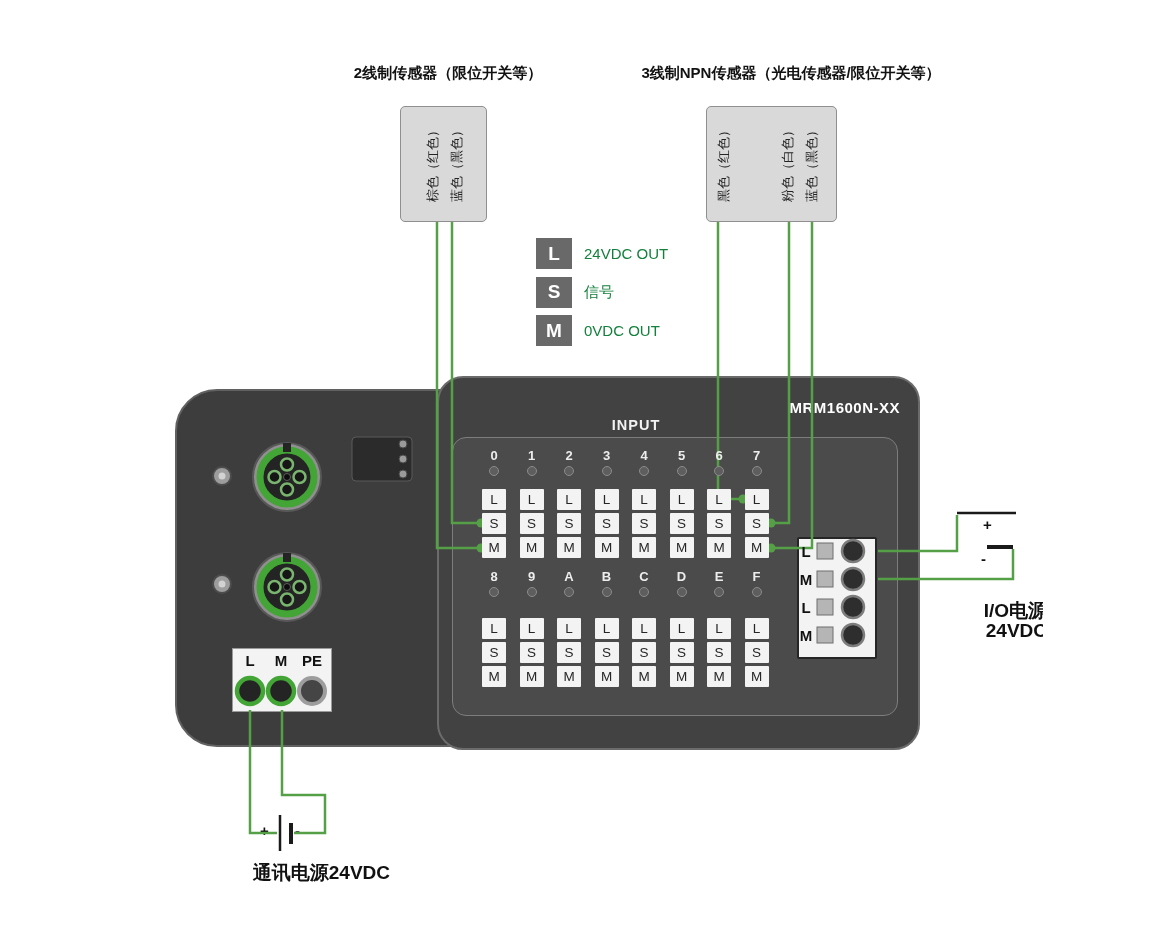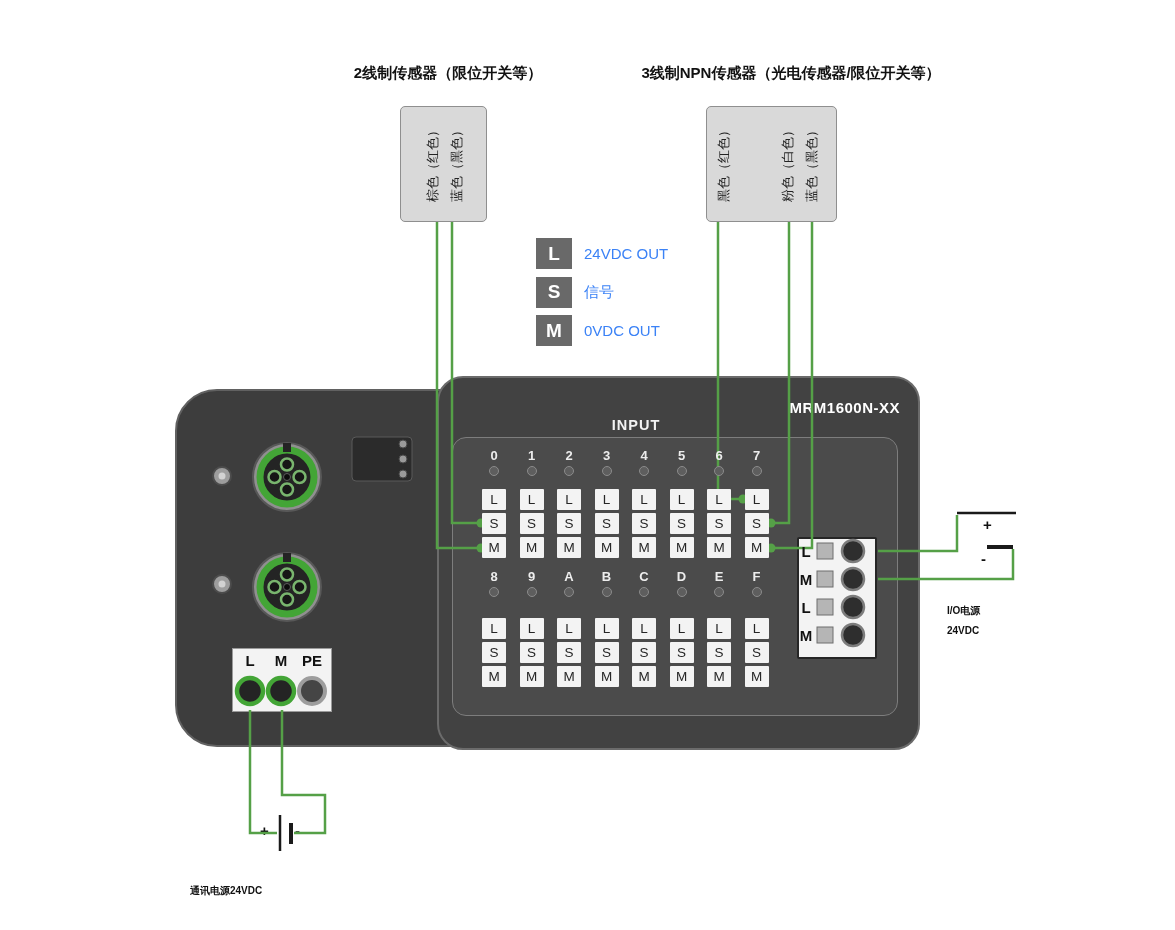--- a/index.html
+++ b/index.html
@@ -2,35 +2,35 @@
 <html><head>
 <meta charset="utf-8">
 <style>
   *{margin:0;padding:0;box-sizing:border-box}
   body{font-family:"Liberation Sans",sans-serif;background:#fff}
   #canvas{position:relative;width:1043px;height:930px;background:#fff;overflow:hidden}
   .title{position:absolute;font-weight:bold;font-size:15px;color:#111;text-align:center;white-space:nowrap}
   .sensor-box{position:absolute;background:#d9d9d9;border:1px solid #8f8f8f;border-radius:5px}
   .vtext{position:absolute;font-size:13px;color:#222;white-space:nowrap;text-align:center;transform:rotate(-90deg);transform-origin:center;line-height:18px;height:18px}
   .legend-key{position:absolute;width:36px;height:31px;background:#696969;color:#fff;font-weight:bold;font-size:19px;display:flex;align-items:center;justify-content:center}
-  .legend-desc{position:absolute;height:31px;display:flex;align-items:center;font-size:15px;color:#3b82f6;white-space:nowrap}
+  .legend-desc{position:absolute;height:31px;display:flex;align-items:center;font-size:15px;color:#15803d;white-space:nowrap}
   .body-left{position:absolute;left:175px;top:389px;width:322px;height:358px;background:#3d3d3d;border:2px solid #616161;border-radius:42px}
   .body-right{position:absolute;left:437px;top:376px;width:483px;height:374px;background:#424242;border:2px solid #6b6b6b;border-radius:26px}
   .inner-panel{position:absolute;left:452px;top:437px;width:446px;height:279px;background:#4b4b4b;border:1px solid #7d7d7d;border-radius:14px}
   .model-label{position:absolute;left:700px;top:399px;width:200px;text-align:right;color:#fff;font-weight:bold;font-size:15px;letter-spacing:.5px}
   .input-label{position:absolute;left:586px;top:417px;width:100px;text-align:center;color:#f2f2f2;font-weight:bold;font-size:14.5px;letter-spacing:1px}
   .chan-num{position:absolute;color:#ededed;font-size:13px;font-weight:bold;text-align:center}
   .led{position:absolute;width:10px;height:10px;border-radius:50%;background:#5e5e5e;border:1px solid #8b8b8b}
   .cell{position:absolute;width:24px;height:21px;background:#f3f3f3;color:#262626;font-size:13.5px;font-weight:500;display:flex;align-items:center;justify-content:center;border-radius:1px}
   .white-block{position:absolute;background:#f3f3f3;border:2px solid #262626}
   .comm-block{left:232px;top:648px;width:100px;height:64px;border:1.5px solid #9a9a9a}
   .io-block{left:797px;top:537px;width:80px;height:122px;border-radius:2px}
   .term-letter{position:absolute;font-weight:bold;font-size:15px;color:#111;text-align:center}
   .pm{position:absolute;font-weight:bold;font-size:15px;color:#111}
-  .power-label{position:absolute;font-weight:bold;font-size:10px;color:#111;text-align:left}
+  .power-label{position:absolute;font-weight:bold;font-size:19px;color:#111;text-align:right}
   svg.overlay{position:absolute;left:0;top:0;pointer-events:none}
   .wire{fill:none;stroke:var(--wire,#55a047);stroke-width:2.5}
   .wdot{fill:var(--wire,#55a047)}
   .batt{stroke:#1a1a1a;fill:none}
 </style>
 </head>
 <body>
 
 <div id="canvas" style="--wire: #55a047; --acc: #43a536;">
 
@@ -47,21 +47,21 @@
   <div class="model-label">MRM1600N-XX</div>
   <div class="input-label">INPUT</div>
 
   <div class="white-block comm-block"></div>
   <div class="white-block io-block"></div>
 
   <div class="power-label" style="left:947px;top:601px;width:100px;line-height:20px">
     <div>I/O电源</div>
     <div>24VDC</div>
   </div>
-  <div class="power-label" style="left:190px;top:884px;width:200px">通讯电源24VDC</div>
+  <div class="power-label" style="left:190px;top:860px;width:200px">通讯电源24VDC</div>
 
   <div class="pm" style="left:983px;top:516px">+</div>
   <div class="pm" style="left:981px;top:550px">-</div>
   <div class="pm" style="left:260px;top:822px">+</div>
   <div class="pm" style="left:295px;top:822px">-</div>
 
   <svg class="overlay" width="1175" height="930" viewBox="0 0 1175 930">
     <defs>
       <g id="m12">
         <circle r="34" fill="#909090" stroke="#585858" stroke-width="2"></circle>

